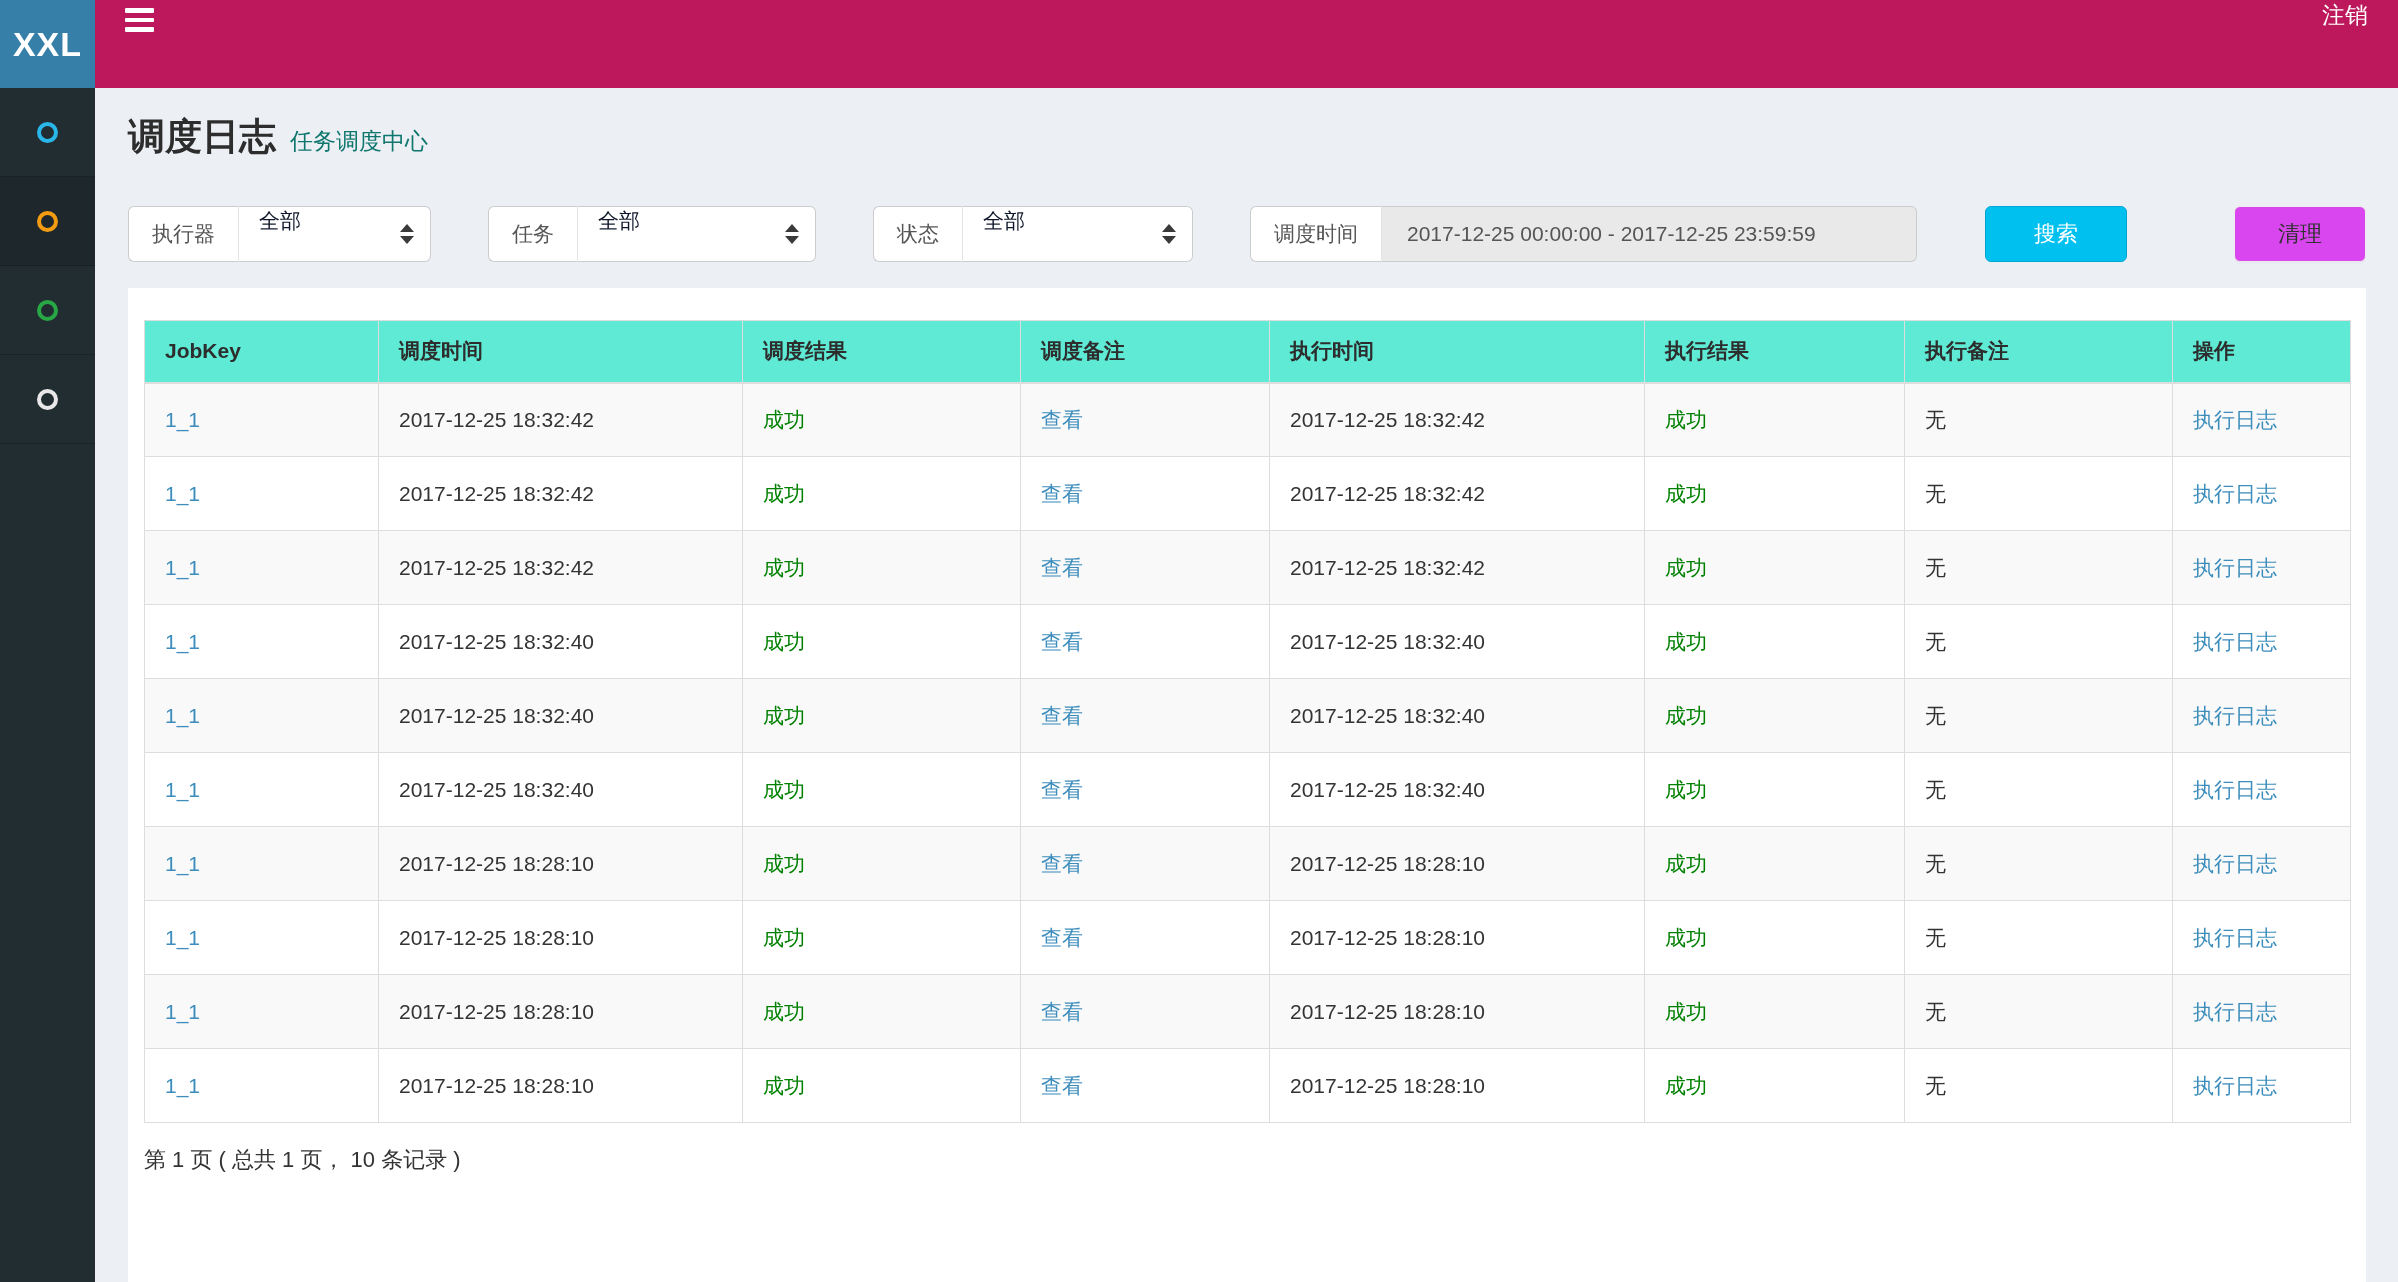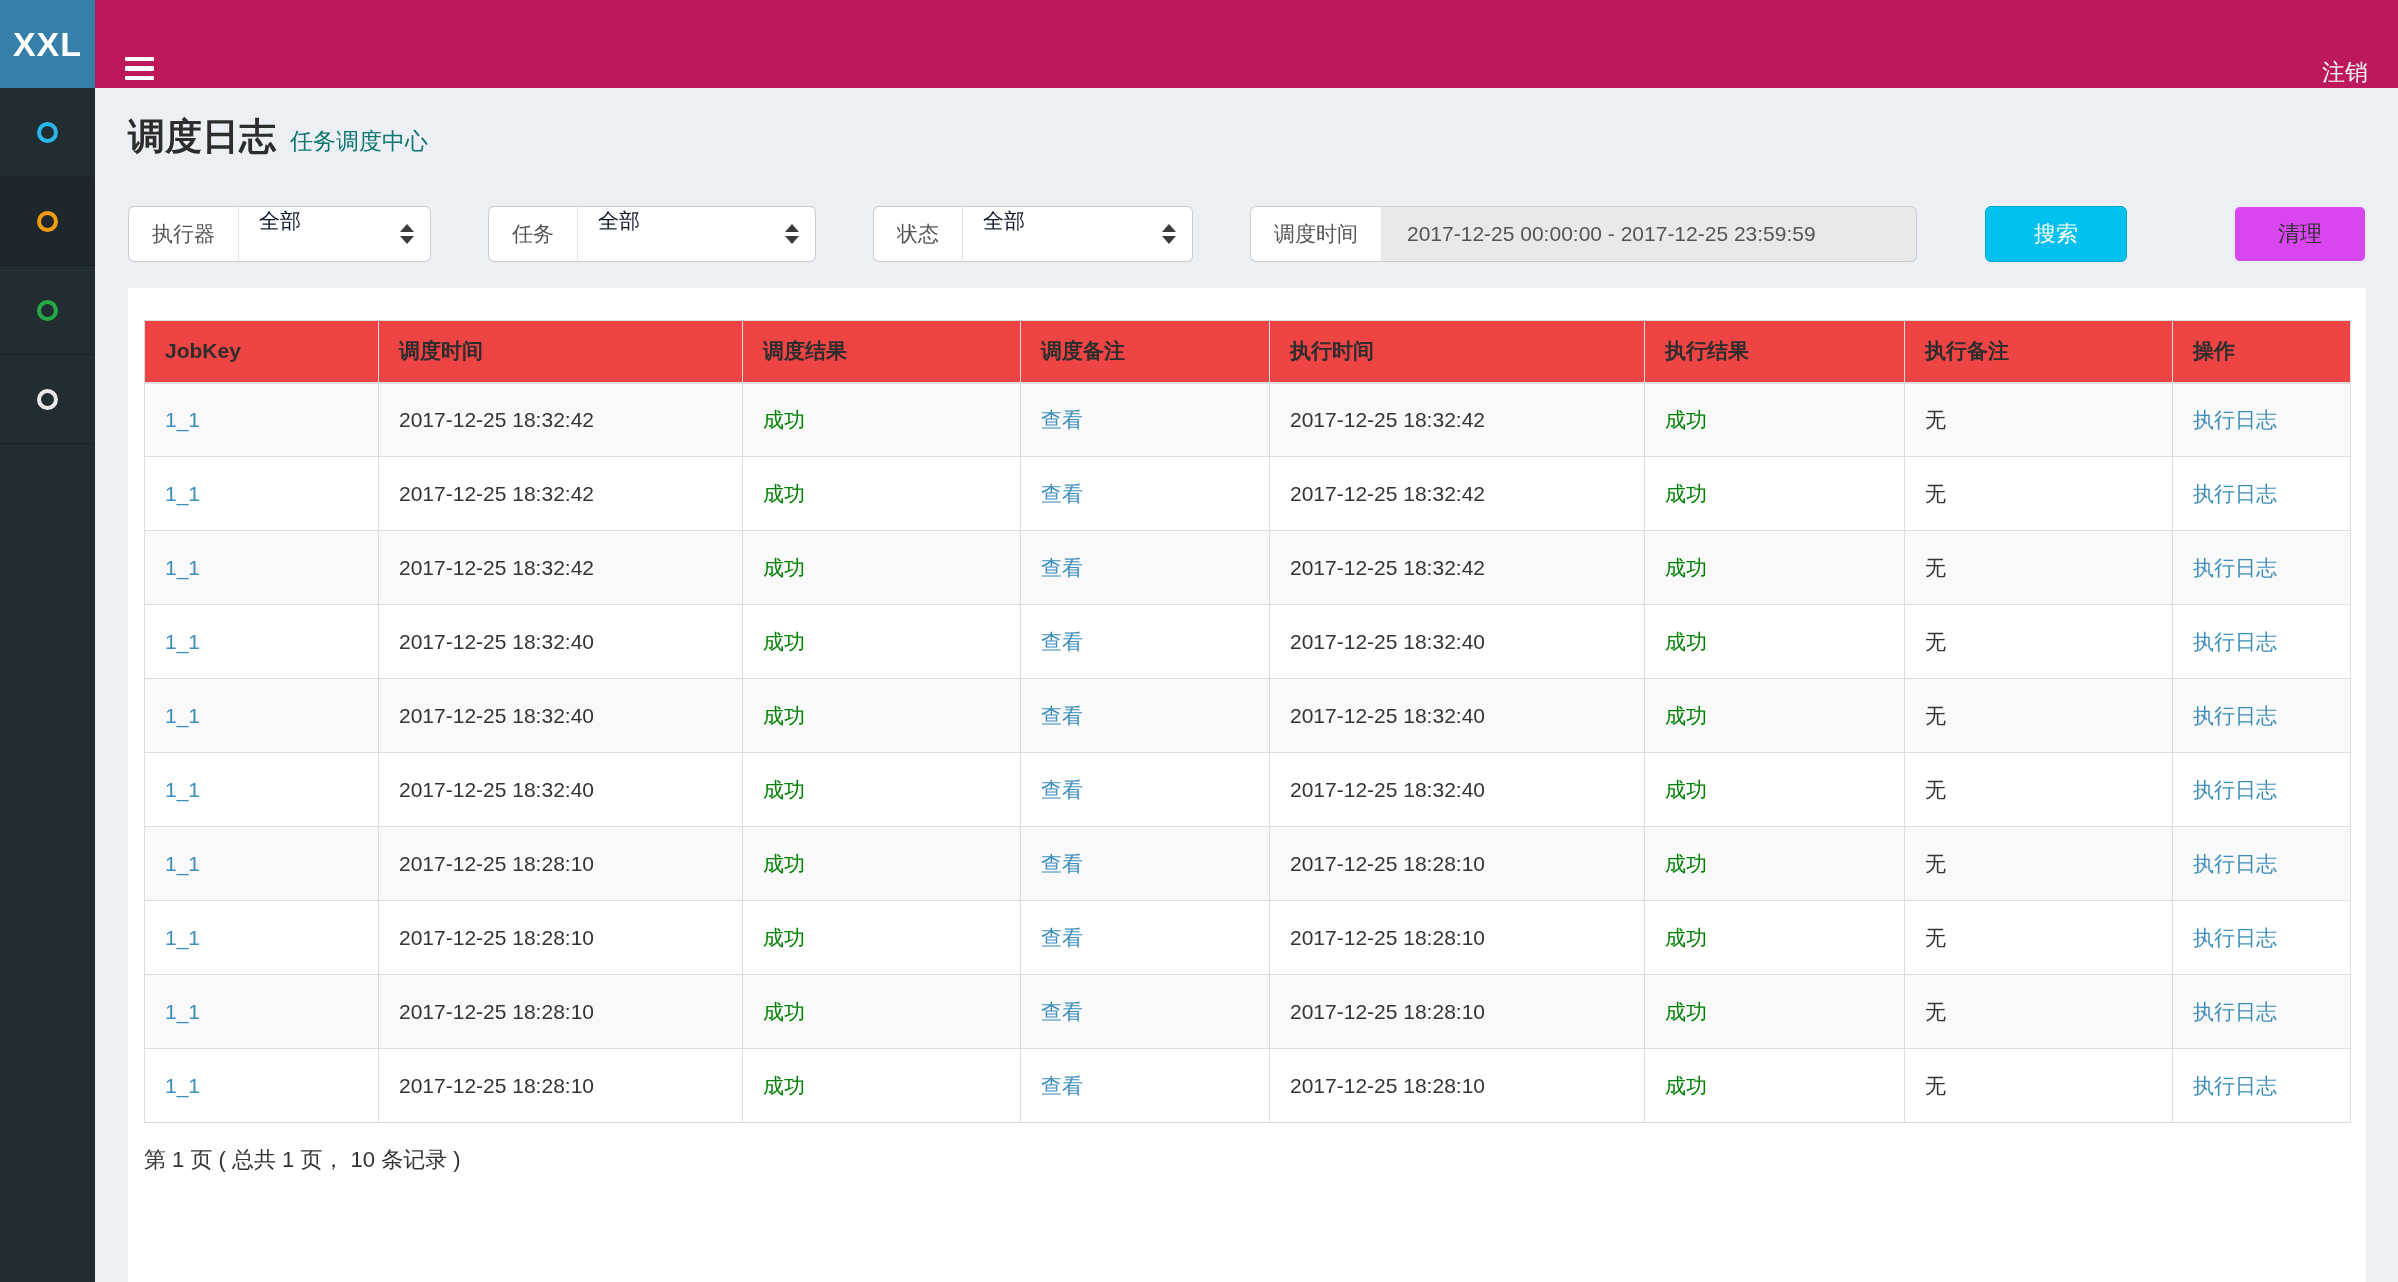--- a/index.html
+++ b/index.html
@@ -7,21 +7,21 @@
   body {
     width:2398px; height:1282px; overflow:hidden;
     font-family:"Liberation Sans","DejaVu Sans",sans-serif;
     background:#ecf0f5; color:#333;
   }
 
   
   .navbar { position:absolute; top:0; left:0; width:2398px; height:88px; background:#be185d; display:flex; z-index:5; }
   .logo { width:95px; height:88px; background:#367fa9; color:#fff; font-size:34px; font-weight:bold;
           display:flex; align-items:center; justify-content:center; letter-spacing:1px; }
-  .nav-rest { flex:1; display:flex; align-items:flex-end; justify-content:space-between; padding:16px 30px 0 28px; }
+  .nav-rest { flex:1; display:flex; align-items:flex-start; justify-content:space-between; padding:0 30px 0 28px; }
   .hamburger { display:flex; flex-direction:column; justify-content:center; gap:5px; cursor:pointer; padding:8px 2px; }
   .hamburger span { display:block; width:29px; height:4.5px; background:#fff; border-radius:1px; }
   .logout { color:#fff; font-size:23px; cursor:pointer; }
 
   
   .sidebar { position:absolute; top:88px; left:0; width:95px; height:1194px; background:#222d32; }
   .side-item { height:89px; display:flex; align-items:center; justify-content:center;
                border-bottom:1px solid rgba(0,0,0,0.22); cursor:pointer; }
   .side-item.active { background:#1e282c; }
   .circle-icon { width:21px; height:21px; border-radius:50%; border:4.5px solid #fff; }
@@ -56,21 +56,21 @@
 
   .perpage { display:flex; align-items:center; font-size:22px; color:#333; }
   .pp-sel { position:relative; width:88px; height:50px; border:1px solid #ccc; border-radius:6px; margin:0 13px;
             display:flex; align-items:center; padding-left:19px; font-size:20px; color:#333; cursor:pointer; background:#fff; }
   .pp-sel .spinner { right:11px; }
   .pp-sel .tri-up { border-left-width:6px; border-right-width:6px; border-bottom-width:7px; margin-bottom:3px; }
   .pp-sel .tri-down { border-left-width:6px; border-right-width:6px; border-top-width:7px; }
 
   table.log-table { margin-top:16px; width:2206px; table-layout:fixed; border-collapse:collapse; font-size:21px; }
   .log-table th, .log-table td { border:1px solid #ddd; padding:0 20px; text-align:left; white-space:nowrap; overflow:hidden; }
-  .log-table th { height:62px; border-bottom:2px solid #ddd; font-weight:bold; color:#2d2d2d; background:#ef4444; }
+  .log-table th { height:62px; border-bottom:2px solid #ddd; font-weight:bold; color:#2d2d2d; background:#5eead4; }
   .log-table td { height:74px; color:#333; }
   .log-table tbody tr:nth-child(odd) { background:#f9f9f9; }
   .log-table tbody tr:nth-child(even) { background:#fff; }
   a.cell-link { color:#3c8dbc; text-decoration:none; cursor:pointer; }
   .success-text { color:#008000; }
 
   .tfooter { display:flex; justify-content:space-between; align-items:center; margin-top:22px; width:2206px; }
   .summary { font-size:22px; color:#333; }
   .pagination { display:flex; border:1px solid #ccc; border-radius:8px; overflow:hidden; background:#fff; }
   .pg-btn { height:58px; padding:0 27px; display:flex; align-items:center; font-size:21px; color:#777; background:#fff; cursor:pointer; }

